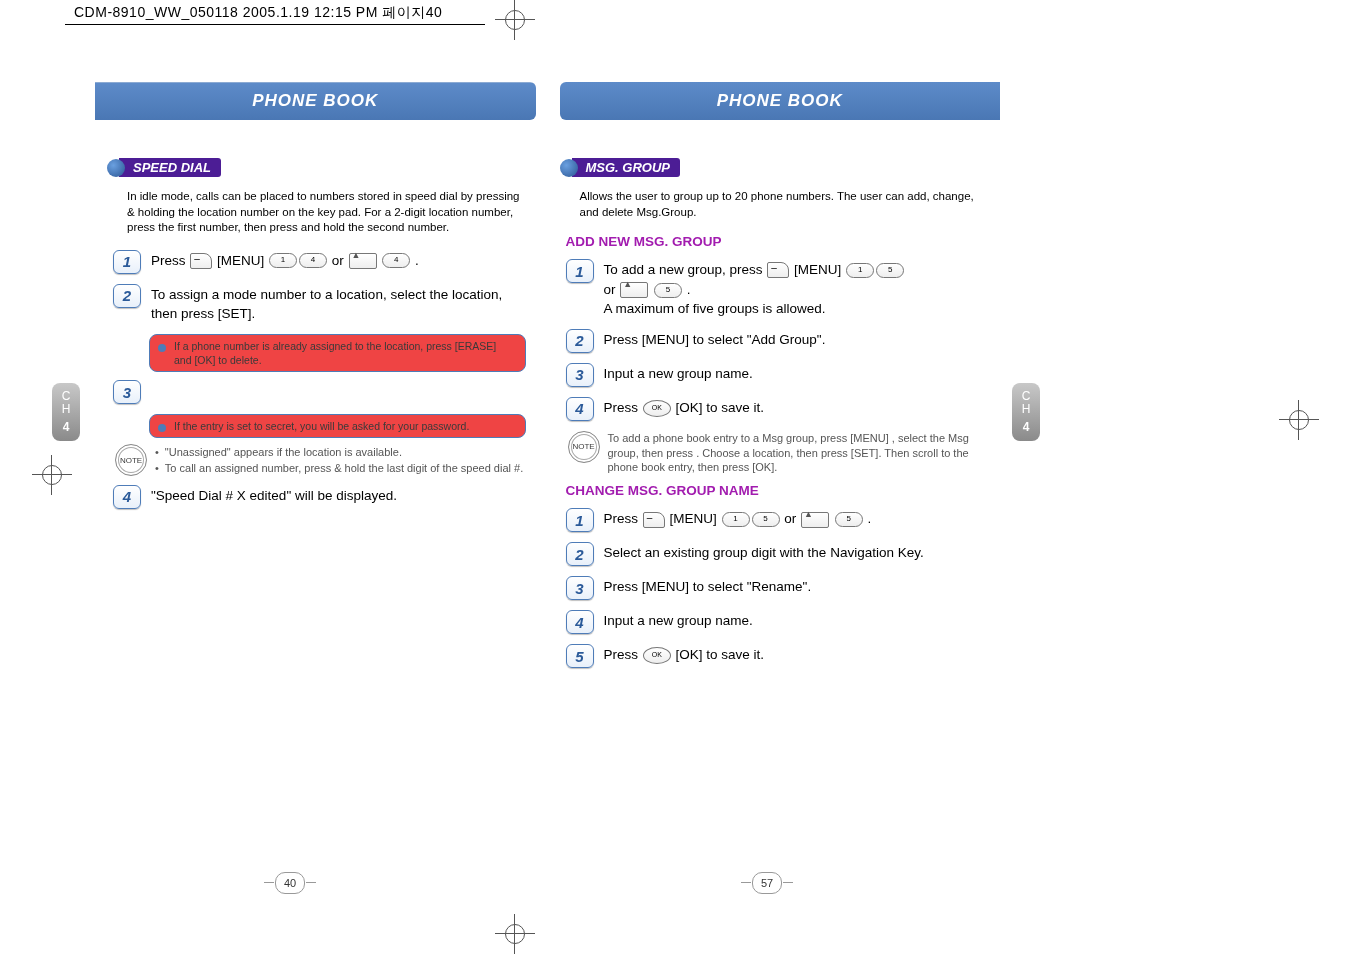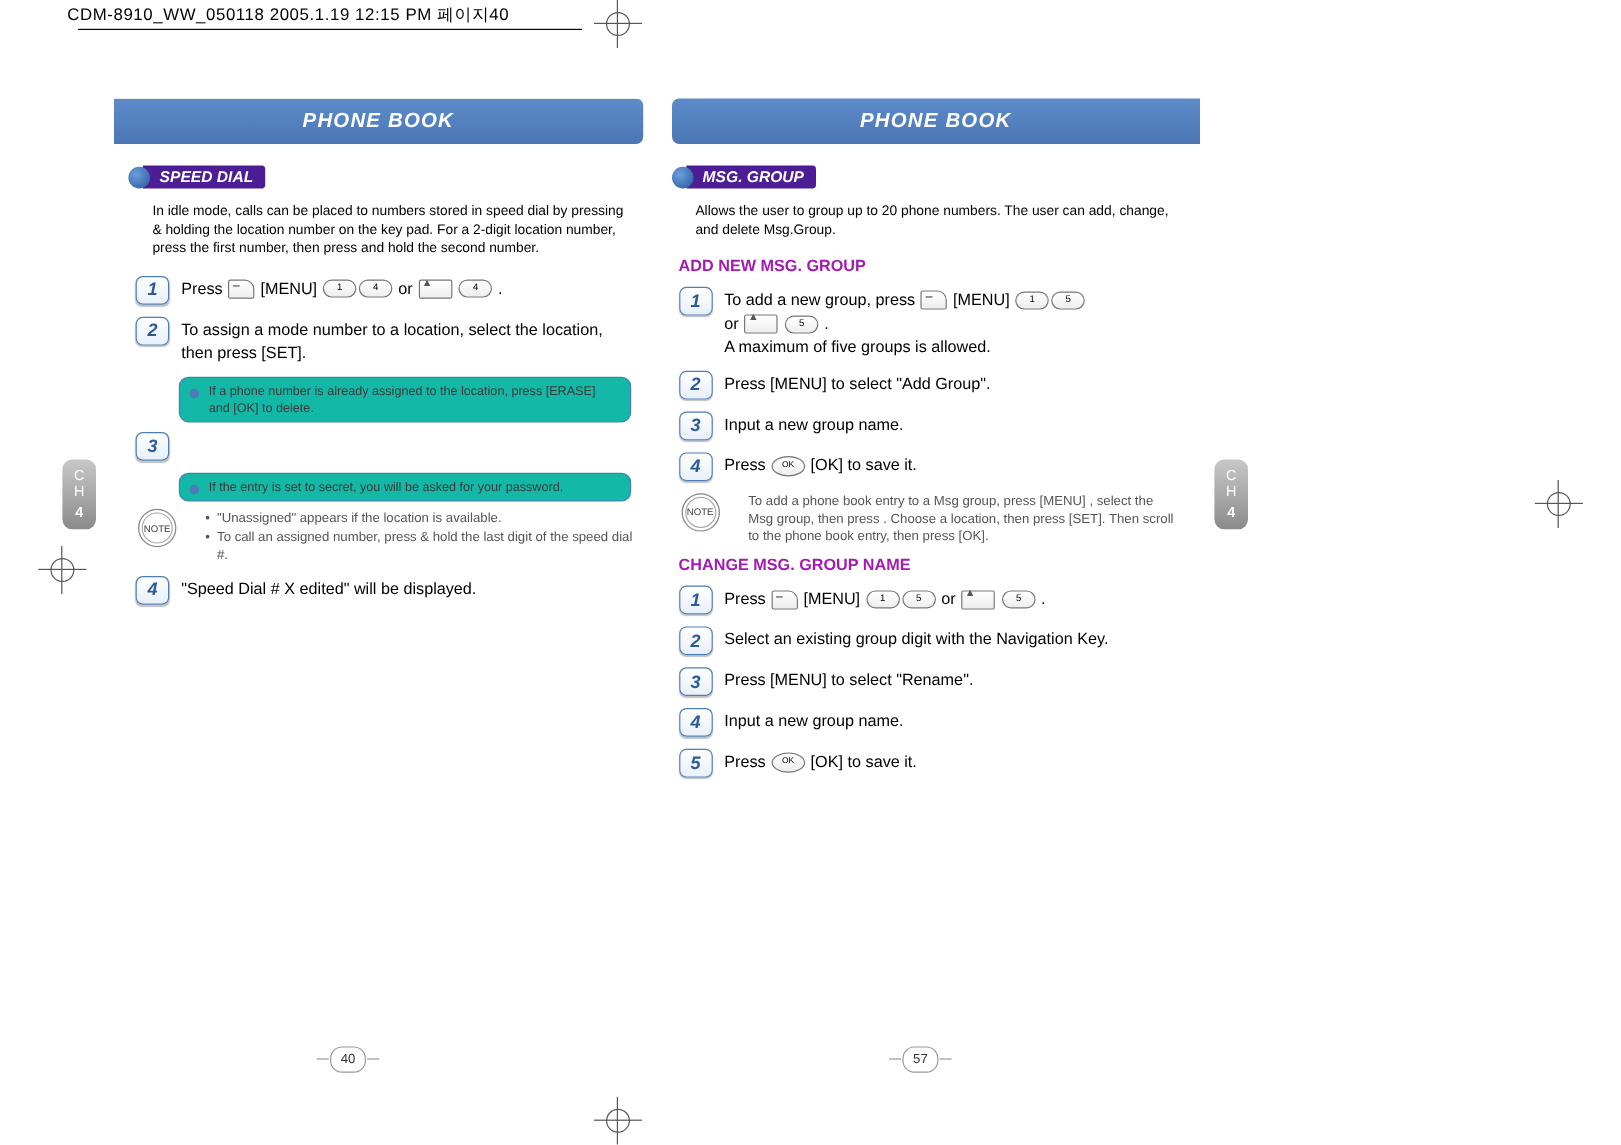--- a/index.html
+++ b/index.html
@@ -1,45 +1,45 @@
 <!DOCTYPE html>
 <html><head>
 <meta charset="utf-8">
 <style>
   html,body{margin:0;padding:0;font-family:Arial,Helvetica,sans-serif;background:#fff;color:#000;}
   .sheet{width:1351px;height:954px;position:relative;background:#fff;overflow:hidden;}
-  .filename{position:absolute;top:4px;left:56px;font-size:14px;color:#000;font-family:"Arial Narrow",Arial,sans-serif;letter-spacing:0.5px;}
+  .filename{position:absolute;top:4px;left:74px;font-size:14px;color:#000;font-family:"Arial Narrow",Arial,sans-serif;letter-spacing:0.5px;}
   .topbar{position:absolute;top:0;left:65px;width:420px;height:24px;border-bottom:1px solid #000;}
   .reg-tl{position:absolute;top:0;left:495px;}
   .reg-br{position:absolute;bottom:0;left:495px;}
   .reg-right{position:absolute;top:400px;right:32px;}
   .reg-left{position:absolute;top:455px;left:32px;}
   .cross{width:40px;height:40px;position:relative;}
   .cross::before,.cross::after{content:"";position:absolute;background:#555;}
   .cross::before{left:19px;top:0;width:1px;height:40px;}
   .cross::after{top:19px;left:0;height:1px;width:40px;}
   .cross .ring{position:absolute;left:10px;top:10px;width:18px;height:18px;border:1px solid #555;border-radius:50%;}
   .pages{position:absolute;top:42px;left:95px;width:905px;height:810px;display:flex;}
   .page{flex:1;position:relative;padding:12px 18px 0 18px;box-sizing:border-box;}
-  .title-banner{position:relative;height:38px;margin:28px -18px 12px -18px;background:linear-gradient(to bottom,#5d8bc9,#4a77b4);color:#fff;font-weight:bold;font-size:17px;display:flex;align-items:center;justify-content:center;letter-spacing:1px;font-style:italic;}
+  .title-banner{position:relative;height:38px;margin:28px -18px 32px -18px;background:linear-gradient(to bottom,#5d8bc9,#4a77b4);color:#fff;font-weight:bold;font-size:17px;display:flex;align-items:center;justify-content:center;letter-spacing:1px;font-style:italic;}
   .page.left .title-banner{border-radius:0 6px 6px 0;background:linear-gradient(to bottom,#e6e6e6 0%,#5d8bc9 2%,#4a77b4 100%);margin-right:-6px;}
   .page.right .title-banner{border-radius:6px 0 0 6px;margin-left:-6px;}
   .section-label{display:inline-flex;align-items:center;margin:6px 0 6px -6px;}
   .bullet-lg{width:18px;height:18px;border-radius:50%;background:radial-gradient(circle at 35% 35%,#6aa0e0,#2a5593);margin-right:-6px;z-index:2;position:relative;}
   .label-box{background:#4c1d95;color:#fff;font-weight:bold;font-style:italic;font-size:13px;padding:2px 10px 2px 14px;border-radius:0 3px 3px 0;}
   .intro{font-size:11.5px;line-height:1.35;color:#000;margin:6px 0 14px 14px;}
   .subhead{font-size:13.5px;font-weight:bold;color:#a21caf;margin:8px 0 10px 0;}
   .step{display:flex;align-items:flex-start;margin:8px 0 10px 0;}
   .step .badge{flex:0 0 auto;width:26px;height:22px;border-radius:6px;border:1.5px solid #4e7cb8;background:linear-gradient(to bottom,#fff,#e8f0fa);color:#2b5a99;font-weight:bold;font-style:italic;font-size:15px;display:flex;align-items:center;justify-content:center;margin-right:10px;box-shadow:0 1px 1px rgba(0,0,0,.25);}
   .step .txt{font-size:13.5px;line-height:1.45;color:#000;padding-top:1px;}
-  .tip{margin:4px 4px 6px 36px;border:1px solid #4e7cb8;border-radius:8px;background:#14b8a6;padding:4px 8px 4px 6px;display:flex;align-items:flex-start;}
+  .tip{margin:4px 4px 6px 36px;border:1px solid #4e7cb8;border-radius:8px;background:#ef4444;padding:4px 8px 4px 6px;display:flex;align-items:flex-start;}
   .tip .dot{width:8px;height:8px;border-radius:50%;background:#4e7cb8;margin:5px 8px 0 2px;flex:0 0 auto;}
   .tip .t{font-size:10.5px;color:#3a3a3a;line-height:1.35;}
   .note-row{display:flex;align-items:flex-start;margin:6px 0 8px 2px;}
-  .note-ring{flex:0 0 auto;width:30px;height:30px;border:1px solid #888;border-radius:50%;display:flex;align-items:center;justify-content:center;font-size:8px;color:#3a3a3a;margin-right:24px;box-shadow:inset 0 0 0 2px #fff,inset 0 0 0 3px #aaa;}
+  .note-ring{flex:0 0 auto;width:30px;height:30px;border:1px solid #888;border-radius:50%;display:flex;align-items:center;justify-content:center;font-size:8px;color:#3a3a3a;margin-right:8px;box-shadow:inset 0 0 0 2px #fff,inset 0 0 0 3px #aaa;}
   .note-body{font-size:11px;color:#555;line-height:1.35;}
   .note-body .b{display:flex;margin:1px 0;}
   .note-body .b::before{content:"•";margin-right:6px;}
   .note-body.plain{font-size:11px;}
   .key{display:inline-block;min-width:20px;height:13px;border:1px solid #777;border-radius:8px;font-size:8px;line-height:12px;text-align:center;padding:0 3px;vertical-align:middle;background:linear-gradient(#fff,#eee);margin:0 1px;}
   .key.soft{border-radius:2px 8px 2px 2px;width:14px;min-width:0;height:14px;position:relative;}
   .key.soft::after{content:"–";position:absolute;left:3px;top:-1px;font-size:10px;}
   .key.ok{border-radius:50%;width:15px;height:15px;font-size:7px;line-height:14px;}
   .key.nav{border-radius:2px;width:14px;height:14px;position:relative;}
   .key.nav::after{content:"▲";position:absolute;left:2px;top:-5px;font-size:9px;color:#555;}

